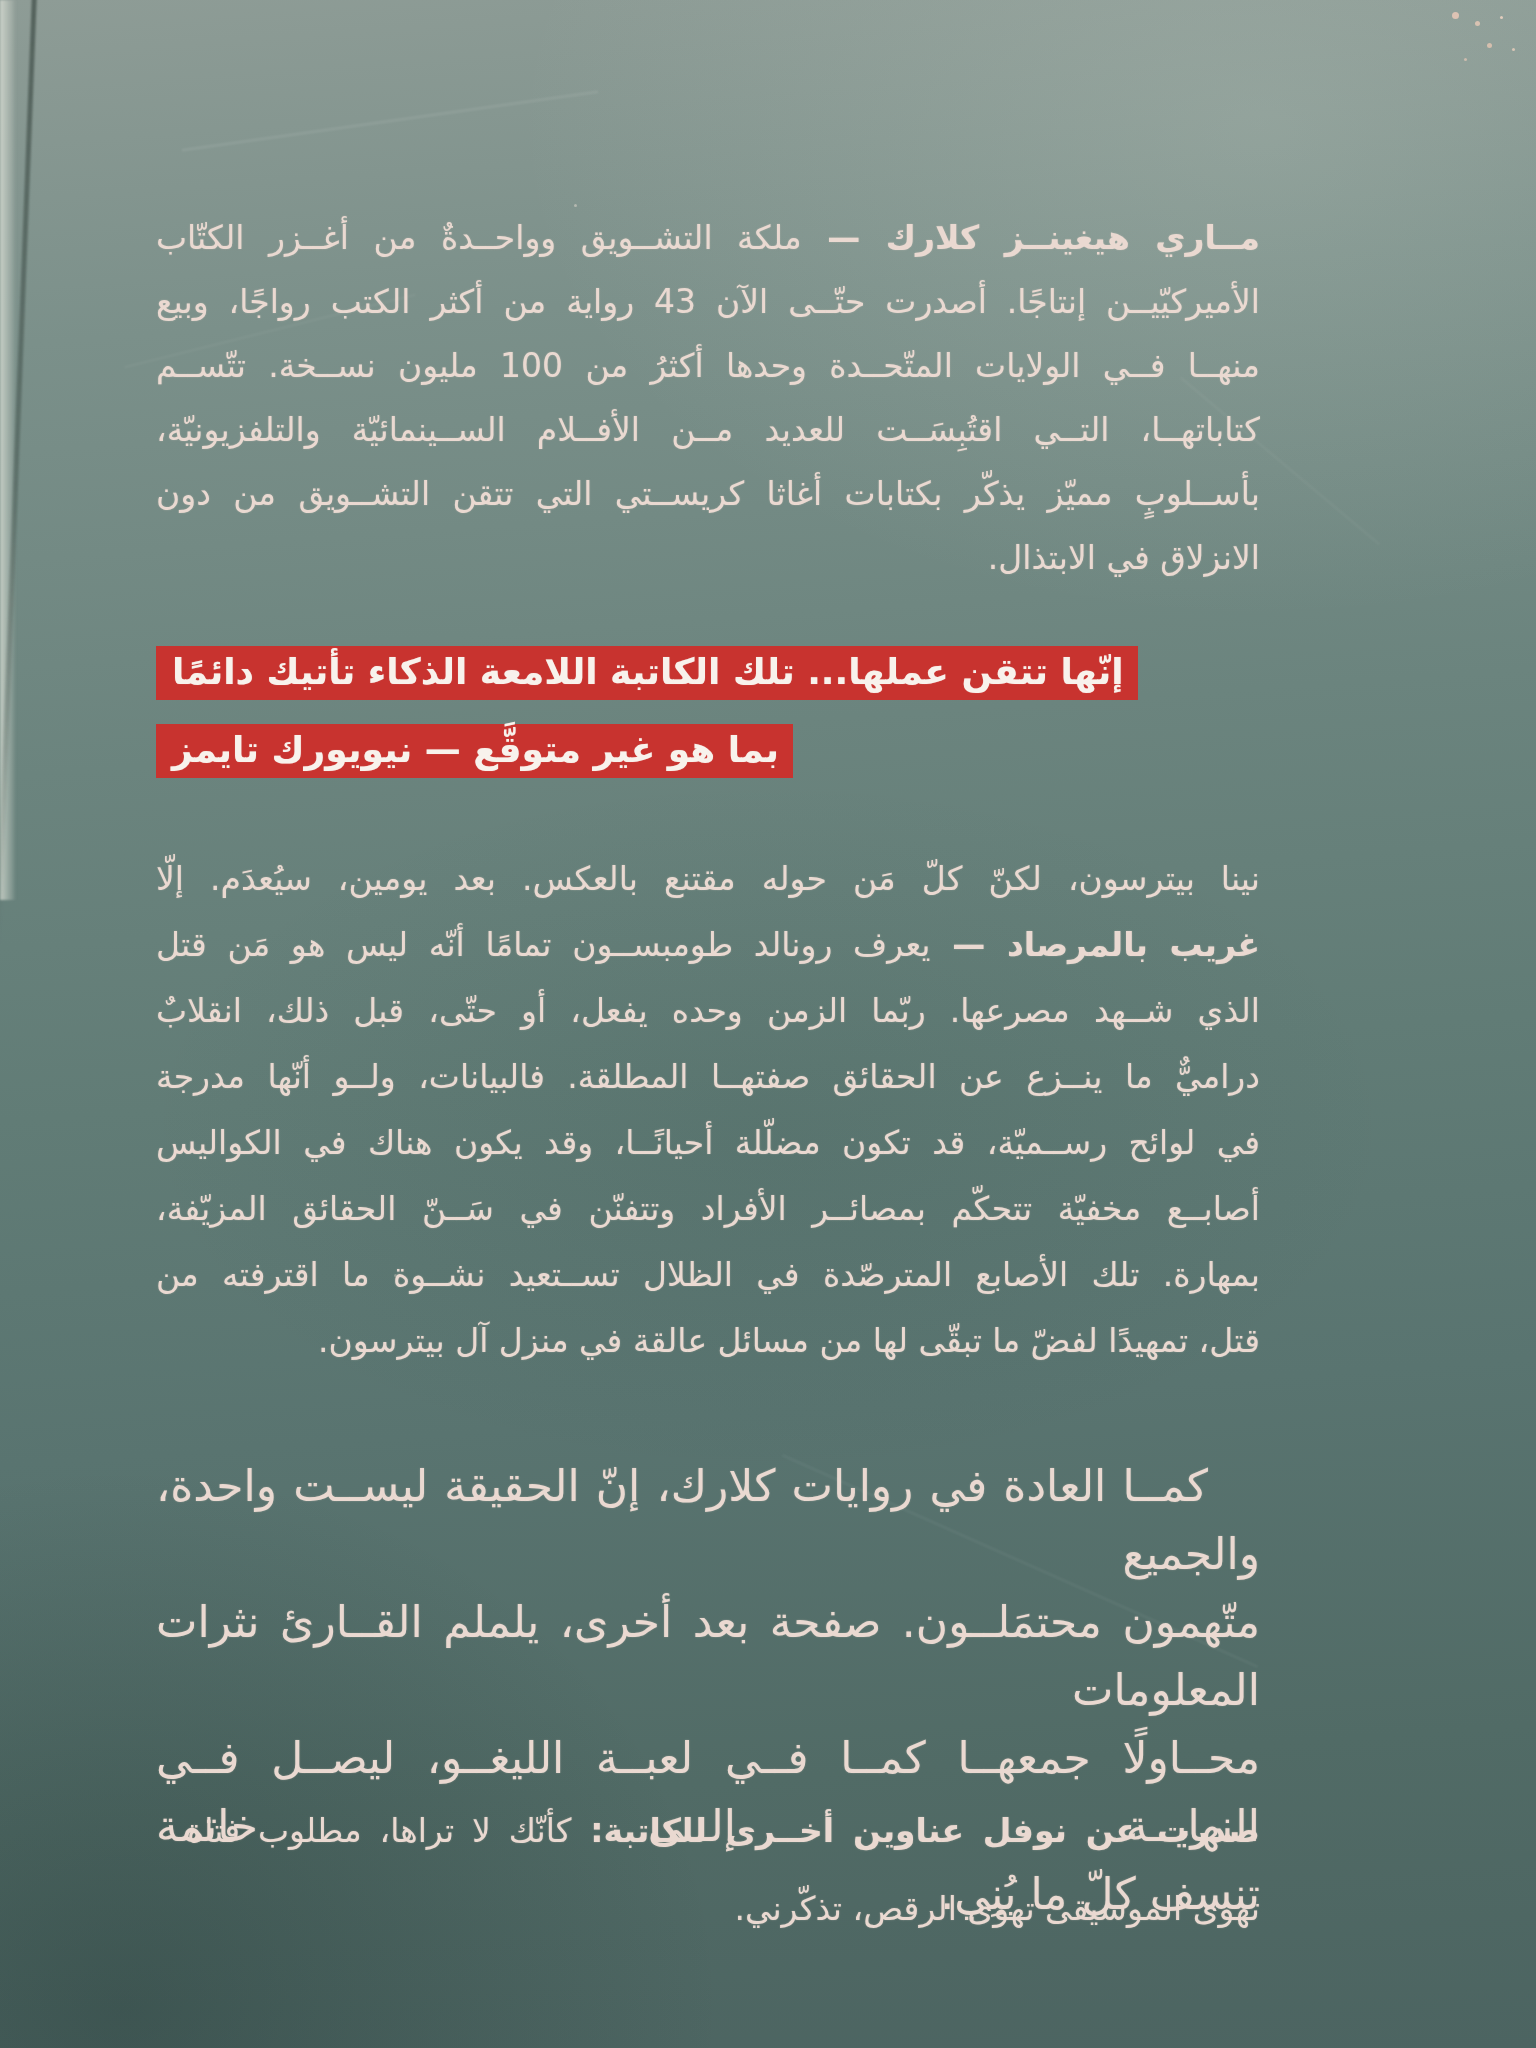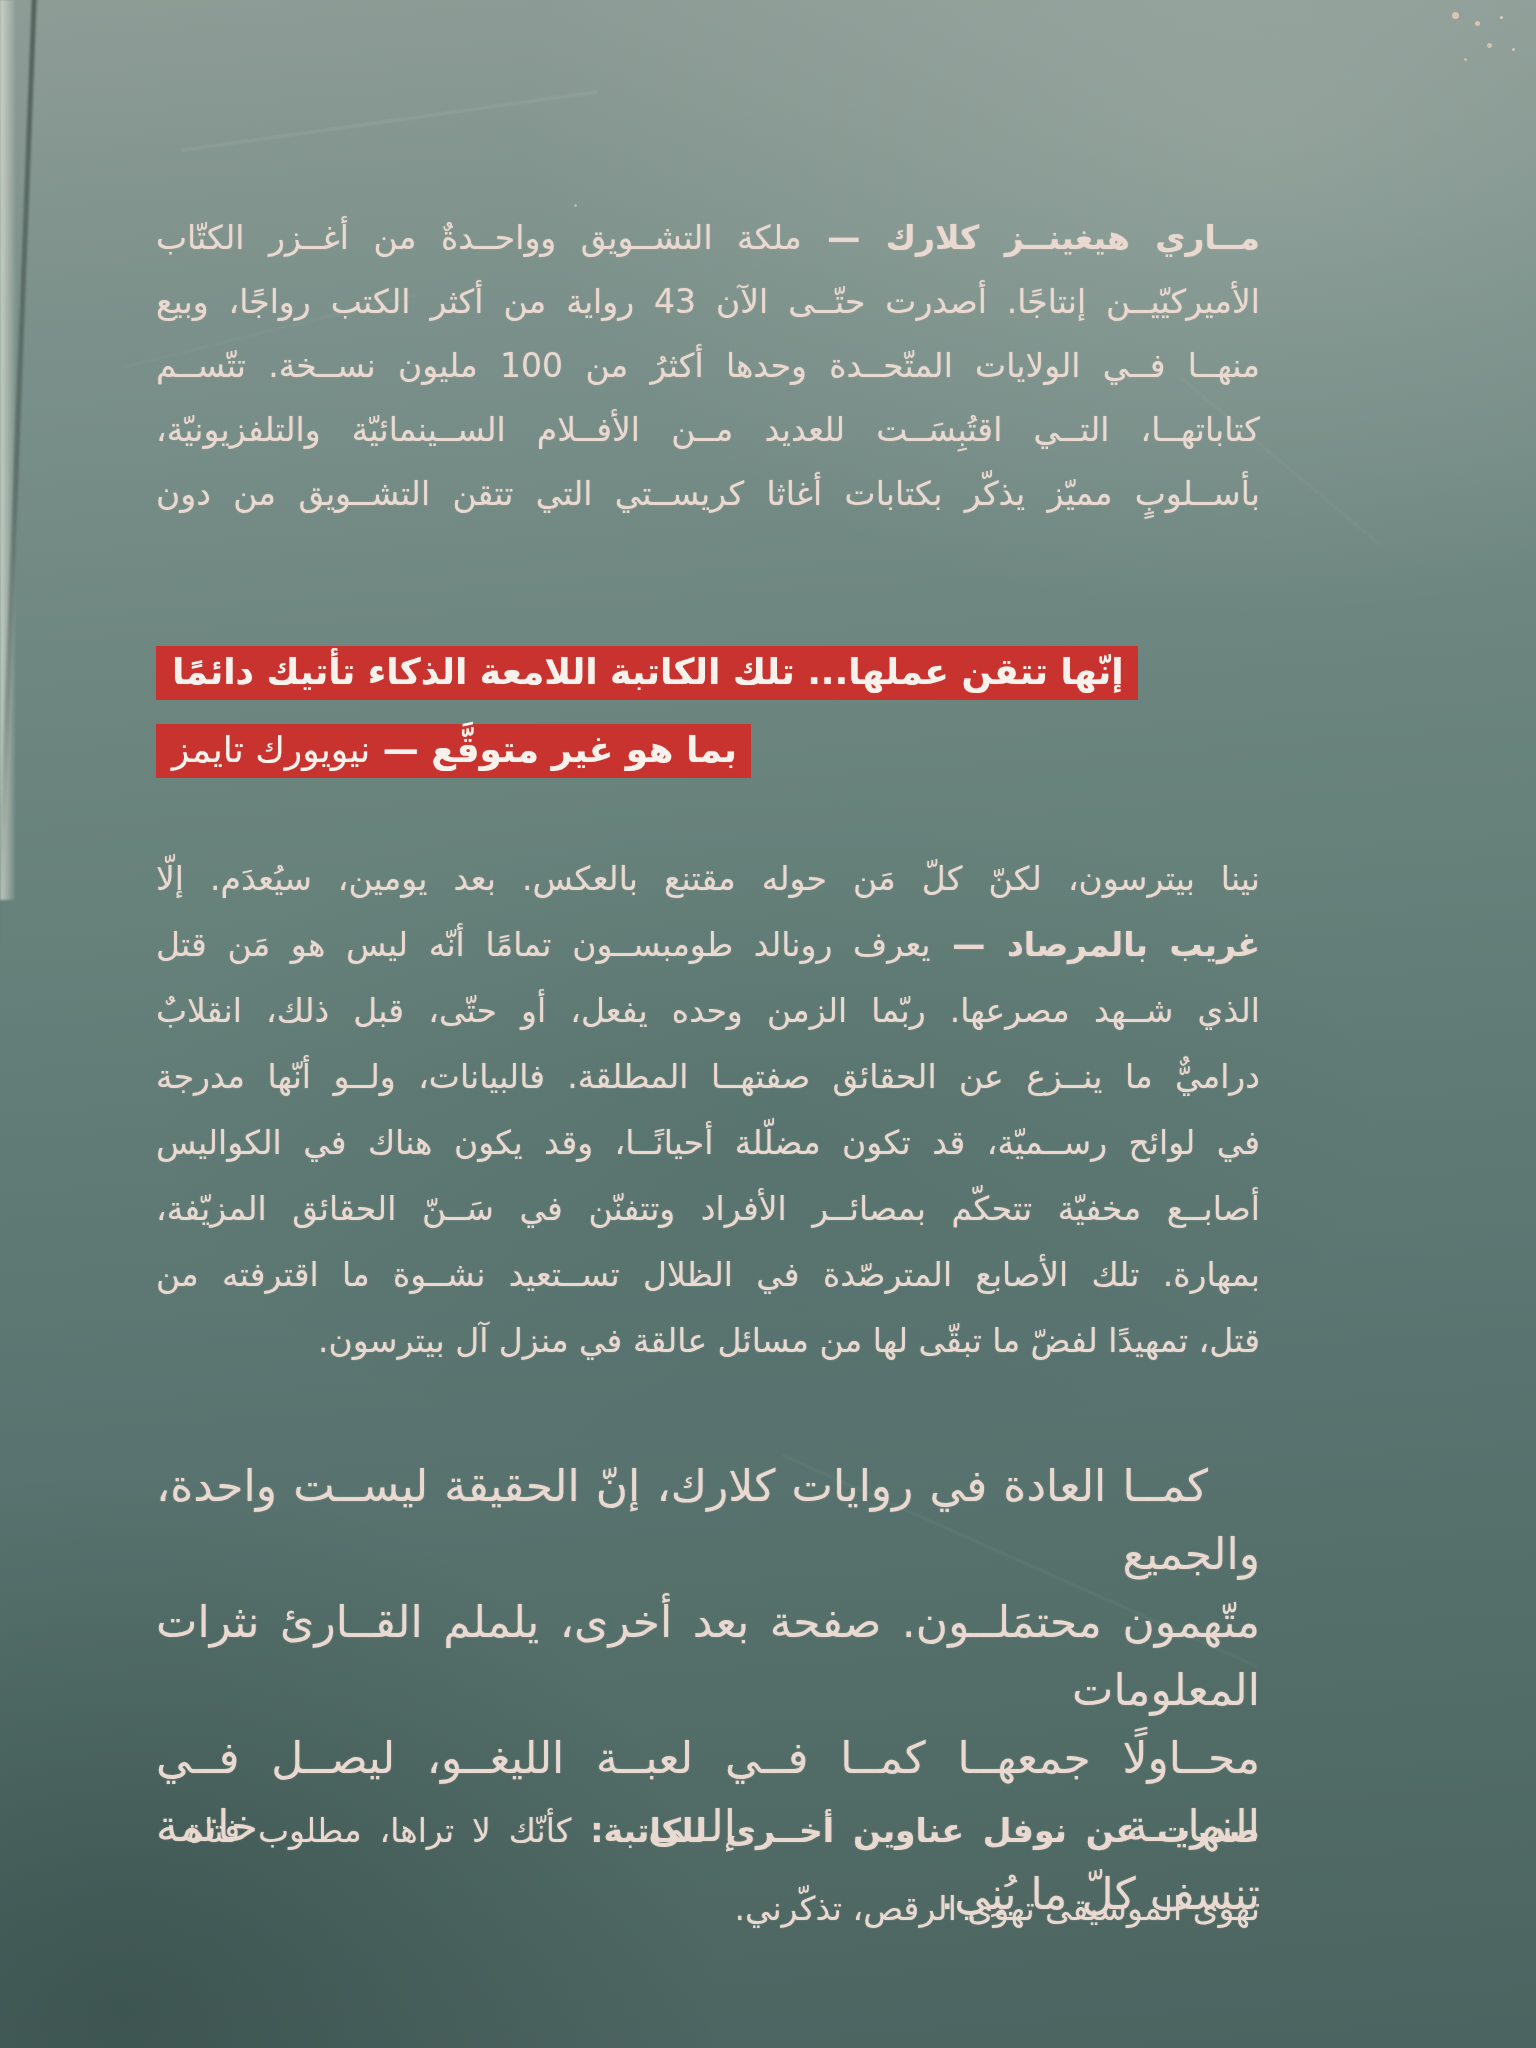--- a/index.html
+++ b/index.html
@@ -42,21 +42,21 @@
   .p1{top:206px;font-size:33px;line-height:64px;}
   .p2{top:846px;font-size:33px;line-height:66px;}
   .p3{top:1452px;font-size:44px;line-height:68px;}
   .p4{top:1792px;font-size:33px;line-height:78px;margin-left:31px;}
   
   .quote{top:646px;}
   .qline{direction:rtl;text-align:left;margin-bottom:24px;}
   .hl{display:inline-block;background:var(--accent,#c8332f);color:var(--quote-ink,#f8f2ec);
     font-size:36px;font-weight:bold;line-height:50px;padding:1px 14px 3px 16px;
     text-shadow:0 0 1px rgba(255,255,255,0.4);}
-  .hl-light{font-weight:normal;}
+  .hl-light{font-weight:bold;}
 </style>
 </head>
 <body>
 
 <div class="cover" style="--ink: #ead9d1; --accent: #c8332f; --quote-ink: #f8f2ec;">
   <div class="edge-left"></div>
   <div class="crease"></div>
   <div class="scratch s1"></div>
   <div class="scratch s2"></div>
   <div class="scratch s3"></div>
@@ -64,20 +64,21 @@
   <div class="specks"></div>
 
   <div class="content">
 
     <section class="p1">
         <div class="line fill"><span class="lead">مــاري هيغينــز كلارك — </span><span>ملكة التشــويق وواحــدةٌ من أغــزر الكتّاب</span></div>
         <div class="line fill"><span>الأميركيّيــن إنتاجًا. أصدرت حتّــى الآن 43 رواية من أكثر الكتب رواجًا، وبيع</span></div>
         <div class="line fill"><span>منهــا فــي الولايات المتّحــدة وحدها أكثرُ من 100 مليون نســخة. تتّســم</span></div>
         <div class="line fill"><span>كتاباتهــا، التــي اقتُبِسَــت للعديد مــن الأفــلام الســينمائيّة والتلفزيونيّة،</span></div>
         <div class="line fill"><span>بأســلوبٍ مميّز يذكّر بكتابات أغاثا كريســتي التي تتقن التشــويق من دون</span></div>
+        <div class="line"><span>الانزلاق في الابتذال.</span></div>
       </section>
 
     <section class="quote">
       <div class="qline">
         <span class="hl">إنّها تتقن عملها... تلك الكاتبة اللامعة الذكاء تأتيك دائمًا</span>
       </div>
       <div class="qline">
         <span class="hl"><span>بما هو غير متوقَّع — </span><span class="hl-light">نيويورك تايمز</span></span>
       </div>
     </section>

